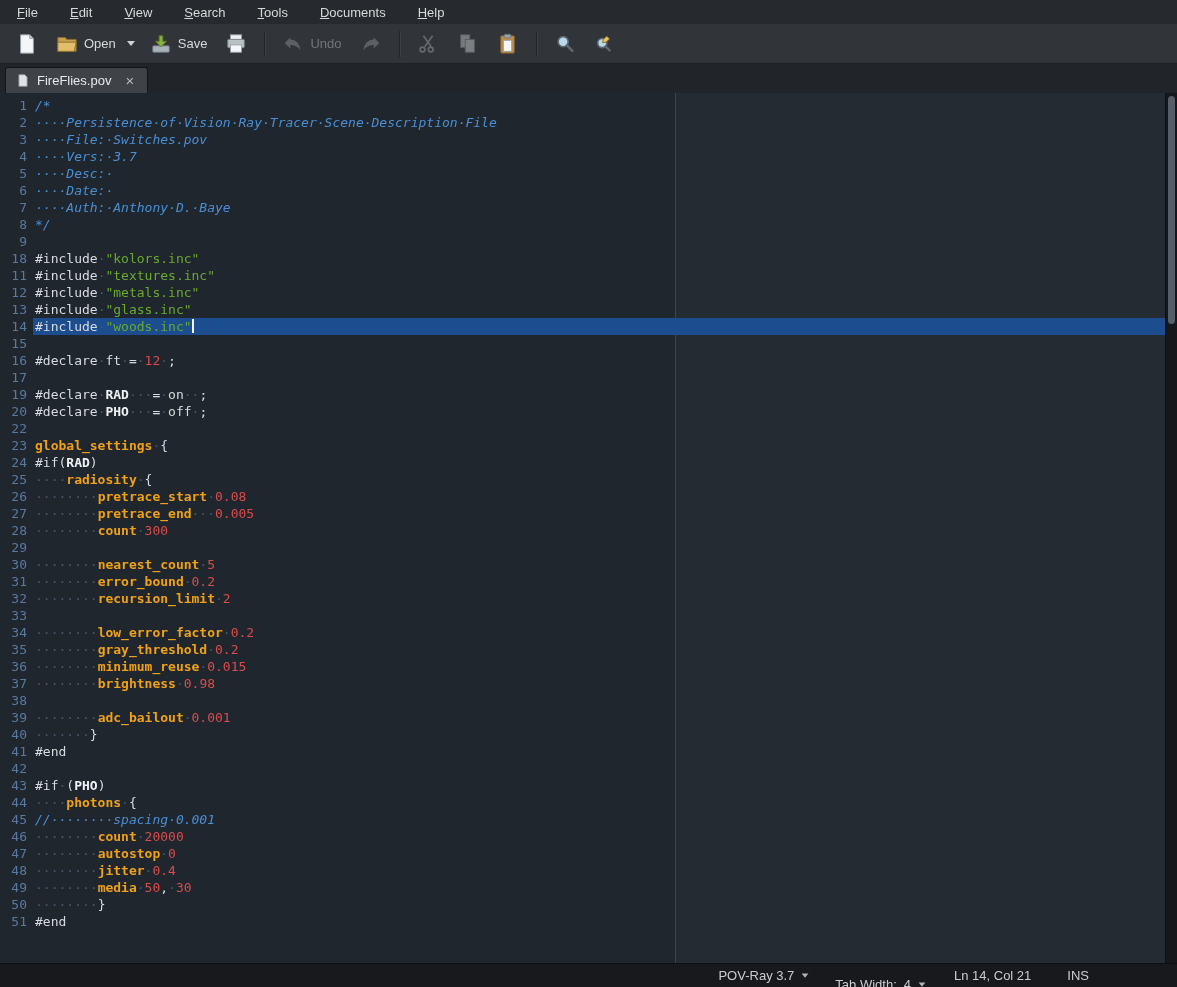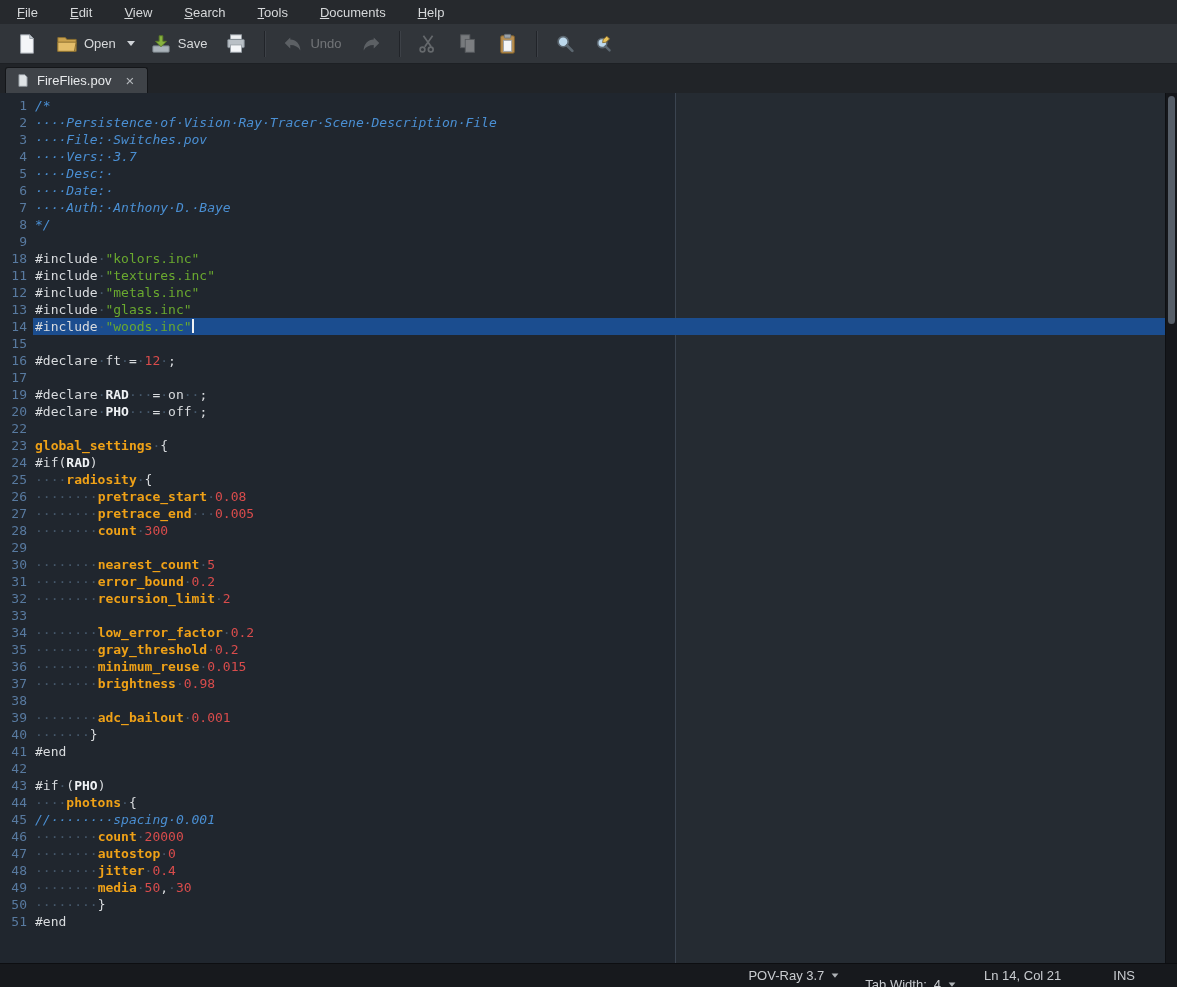--- a/index.html
+++ b/index.html
@@ -120,22 +120,22 @@
     display:flex; align-items:center;
     color:#c9ccd0; font-size:13px;
     padding:0 8px;
   }
   .sb-spacer { flex:1; }
   .sb-item { display:flex; align-items:center; gap:7px; padding:1px 6px; cursor:default; }
   .sb-item .caret-tri { border-top-color:#aeb2b6; transform:scale(.85); }
   .sb-text { padding:1px 4px; }
   .sb-lang { margin-right:14px; }
   .sb-tabw { margin-right:18px;margin-top:17px; }
-  .sb-pos  { margin-right:44px; }
-  .sb-mode { margin-right:30px; }
+  .sb-pos  { margin-right:28px; }
+  .sb-mode { margin-right:76px; }
 </style>
 </head>
 <body>
 
 <div class="app">
 
   <div class="menubar">
       <div class="menu-item"><u>F</u>ile</div>
       <div class="menu-item"><u>E</u>dit</div>
       <div class="menu-item"><u>V</u>iew</div>

